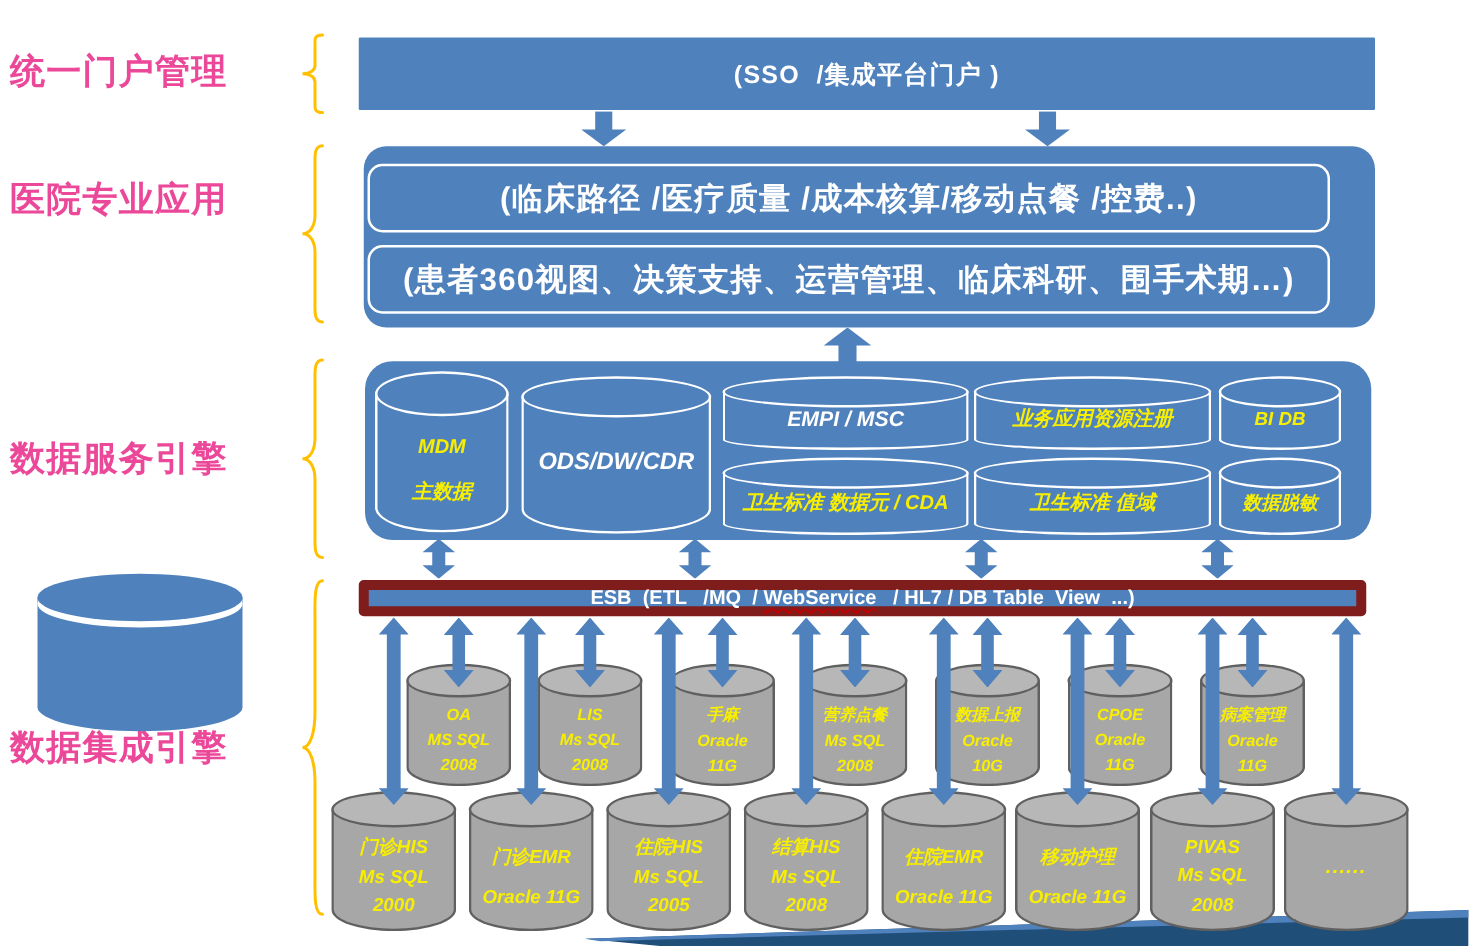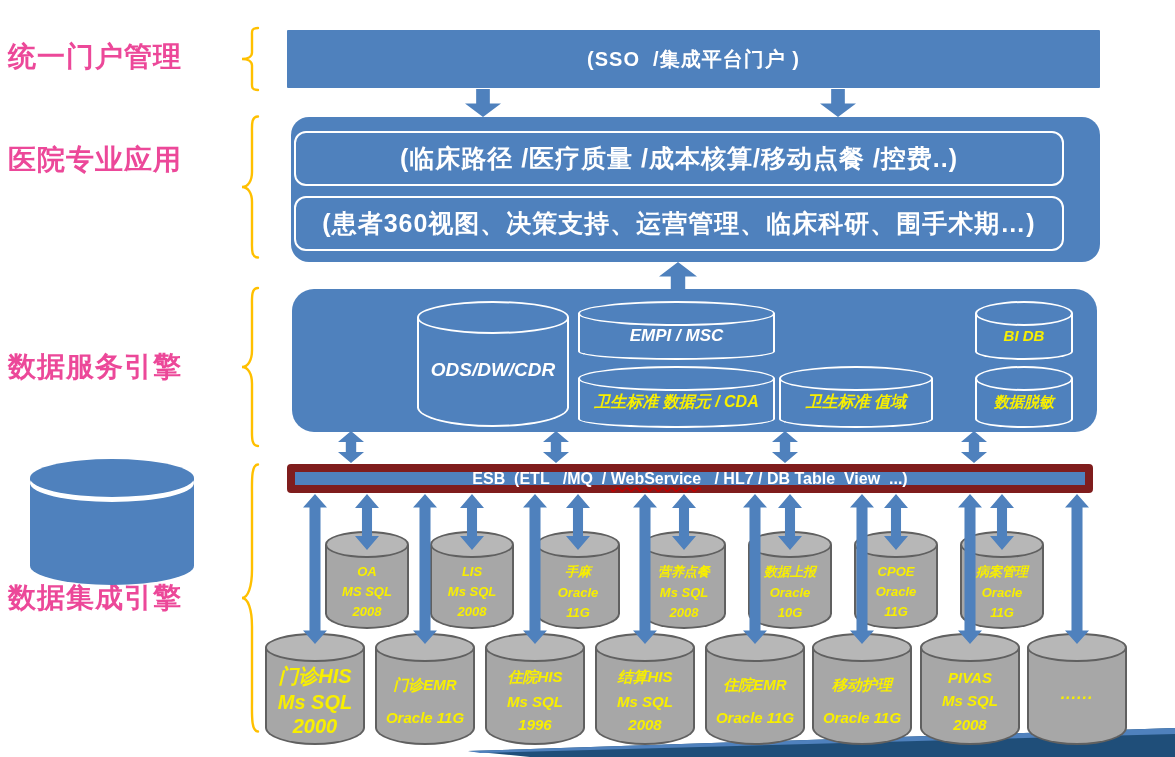--- a/index.html
+++ b/index.html
@@ -99,20 +99,28 @@
 
   <div class="bluebox appsbox">
     <div class="apps-inner pre" style="top:14px">(临床路径 /医疗质量 /成本核算/移动点餐 /控费..)</div>
     <div class="apps-inner pre" style="top:79px">(患者360视图、决策支持、运营管理、临床科研、围手术期…)</div>
   </div>
 
   <div class="arr arr-up" style="left:659px;top:262px;width:38px;height:30px"></div>
 
   <div class="bluebox svcbox"></div>
 
+  <div class="cyl blue" style="left:300px;top:297px;width:107px;height:129px;--er:28%">
+    <div class="cyl-body"></div>
+    <div class="cyl-top"></div>
+    <div class="cyl-label ytext" style="font-size:16px">
+      <span>MDM</span>
+      <span>主数据</span>
+    </div>
+  </div>
   <div class="cyl blue" style="left:417px;top:301px;width:152px;height:126px;--er:26%">
     <div class="cyl-body"></div>
     <div class="cyl-top"></div>
     <div class="cyl-label wtext centered" style="font-size:19px">
       <span>ODS/DW/CDR</span>
     </div>
   </div>
   <div class="cyl blue" style="left:578px;top:301px;width:197px;height:59px;--er:42%">
     <div class="cyl-body"></div>
     <div class="cyl-top"></div>
@@ -120,21 +128,28 @@
       <span>EMPI / MSC</span>
     </div>
   </div>
   <div class="cyl blue" style="left:578px;top:366px;width:197px;height:62px;--er:40%">
     <div class="cyl-body"></div>
     <div class="cyl-top"></div>
     <div class="cyl-label ytext centered" style="font-size:16px">
       <span>卫生标准 数据元 / CDA</span>
     </div>
   </div>
-  <div class="cyl blue" style="left:779px;top:366px;width:154px;height:62px;--er:40%">
+  <div class="cyl blue" style="left:779px;top:301px;width:190px;height:59px;--er:42%">
+    <div class="cyl-body"></div>
+    <div class="cyl-top"></div>
+    <div class="cyl-label ytext centered" style="font-size:16px">
+      <span>业务应用资源注册</span>
+    </div>
+  </div>
+  <div class="cyl blue" style="left:779px;top:366px;width:190px;height:62px;--er:40%">
     <div class="cyl-body"></div>
     <div class="cyl-top"></div>
     <div class="cyl-label ytext centered pre" style="font-size:16px">
       <span>卫生标准  值域</span>
     </div>
   </div>
   <div class="cyl blue" style="left:975px;top:301px;width:98px;height:59px;--er:42%">
     <div class="cyl-body"></div>
     <div class="cyl-top"></div>
     <div class="cyl-label ytext centered" style="font-size:15px">
@@ -237,41 +252,41 @@
     <div class="cyl-label ytext" style="font-size:13px">
       <span>病案管理</span>
       <span>Oracle</span>
       <span>11G</span>
     </div>
   </div>
 
   <div class="cyl gray" style="left:265px;top:633px;width:100px;height:112px;--er:26%">
     <div class="cyl-body"></div>
     <div class="cyl-top"></div>
-    <div class="cyl-label ytext" style="font-size:20px">
+    <div class="cyl-label ytext" style="font-size:15px">
       <span>门诊HIS</span>
       <span>Ms SQL</span>
       <span>2000</span>
     </div>
   </div>
   <div class="cyl gray" style="left:375px;top:633px;width:100px;height:112px;--er:26%">
     <div class="cyl-body"></div>
     <div class="cyl-top"></div>
     <div class="cyl-label ytext" style="font-size:15px">
       <span>门诊EMR</span>
       <span>Oracle 11G</span>
     </div>
   </div>
   <div class="cyl gray" style="left:485px;top:633px;width:100px;height:112px;--er:26%">
     <div class="cyl-body"></div>
     <div class="cyl-top"></div>
     <div class="cyl-label ytext" style="font-size:15px">
       <span>住院HIS</span>
       <span>Ms SQL</span>
-      <span>1996</span>
+      <span>2005</span>
     </div>
   </div>
   <div class="cyl gray" style="left:595px;top:633px;width:100px;height:112px;--er:26%">
     <div class="cyl-body"></div>
     <div class="cyl-top"></div>
     <div class="cyl-label ytext" style="font-size:15px">
       <span>结算HIS</span>
       <span>Ms SQL</span>
       <span>2008</span>
     </div>

